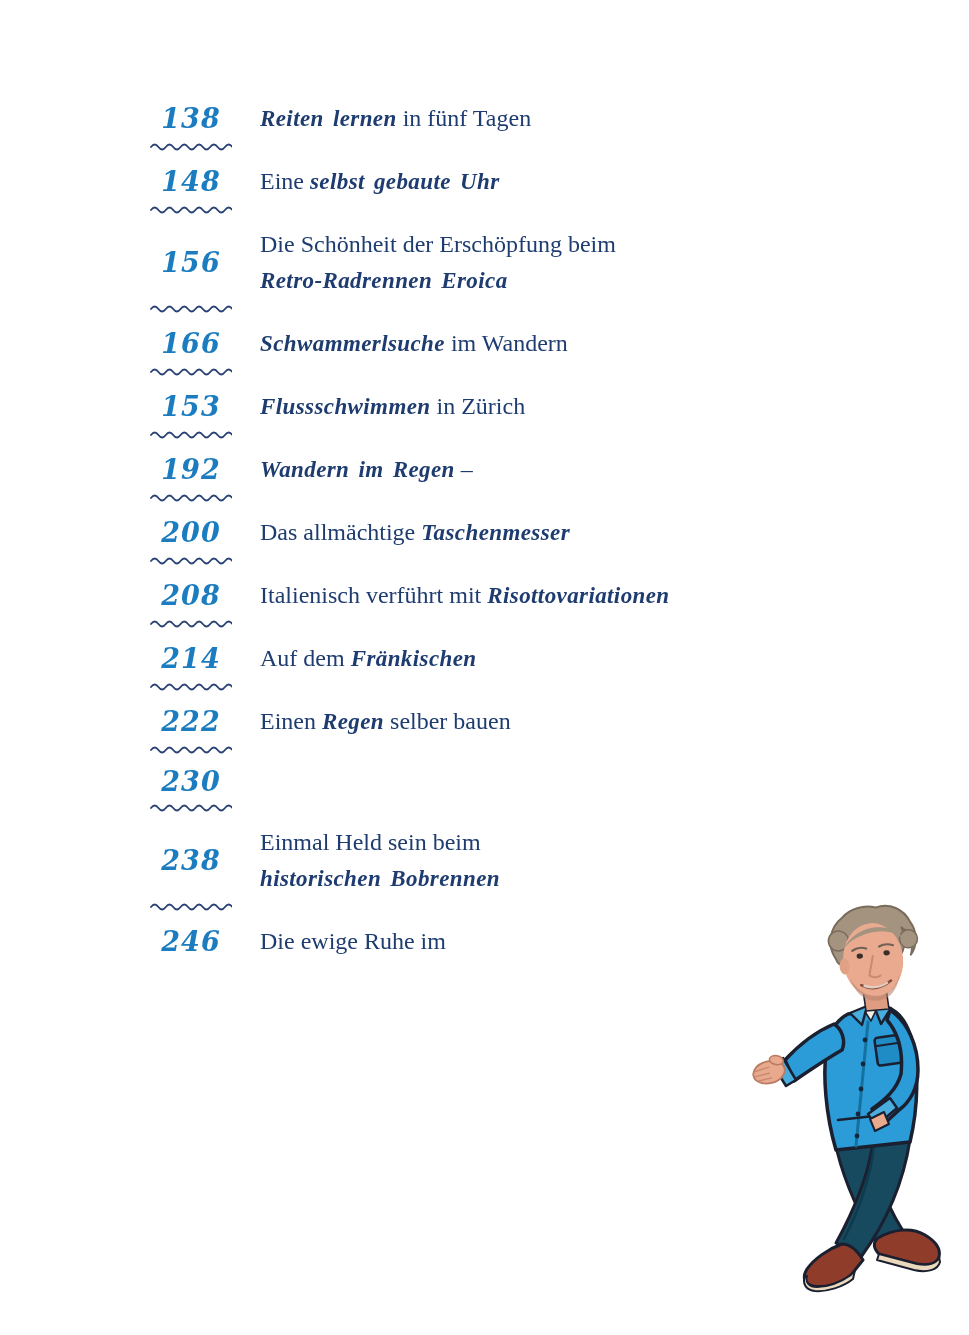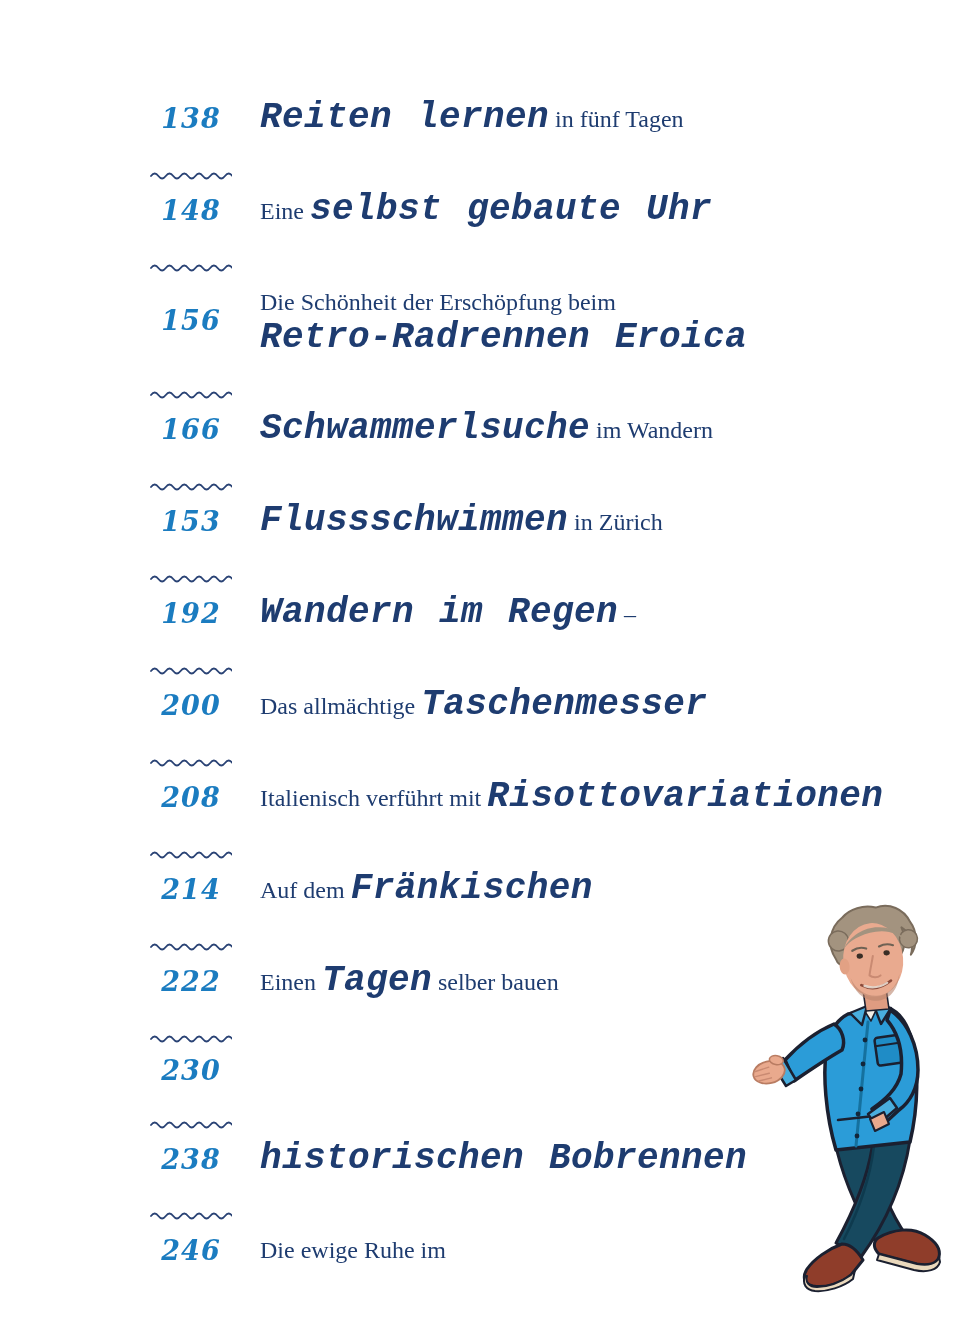--- a/index.html
+++ b/index.html
@@ -14,21 +14,20 @@
     position:absolute;
     left:150px; top:100px;
     width:650px;
   }
   .entry {
     display:grid;
     grid-template-columns:82px auto;
     column-gap:28px;
     align-items:center;
     margin-bottom:12px;
-    gap:28px;
   }
   .num {
     font-family:"DejaVu Serif", serif;
     font-style:italic;
     font-weight:bold;
     font-size:27px;
     color:var(--numblue);
     text-align:center;
     letter-spacing:1px;
   }
@@ -36,24 +35,24 @@
   .line {
     font-size:24px;
     line-height:35px;
     color:var(--navy);
     white-space:nowrap;
   }
   .run-regular {
     font-family:Liberation Serif, serif;
   }
   .run-script {
-    font-family:Liberation Mono, monospace;
+    font-family:Liberation Serif, serif;
     font-style:italic;
     font-weight:bold;
-    font-size:36px;
+    font-size:23px;
     letter-spacing:0.4px;
     word-spacing:3px;
   }
   .wave {
     grid-column:1;
     margin-top:5px;
     height:10px;
     display:flex;
     justify-content:center;
   }
@@ -165,39 +164,40 @@
         </div>
         <div class="wave">
           <svg width="82" height="10" viewBox="0 0 82 10" xmlns="http://www.w3.org/2000/svg">
     <path d="M1 6 q3.7 -5 7.4 0 t7.4 0 t7.4 0 t7.4 0 t7.4 0 t7.4 0 t7.4 0 t7.4 0 t7.4 0 t7.4 0 t7.4 0" fill="none" stroke="#2a4375" stroke-width="1.8" stroke-linecap="round"></path>
           </svg>
         </div>
       </div>
       <div class="entry">
         <div class="num">222</div>
         <div class="title">
-          <div class="line"><span class="run-regular">Einen </span><span class="run-script">Tagen</span><span class="run-regular"> selber bauen</span></div>
+          <div class="line"><span class="run-regular">Einen </span><span class="run-script">Regen</span><span class="run-regular"> selber bauen</span></div>
         </div>
         <div class="wave">
           <svg width="82" height="10" viewBox="0 0 82 10" xmlns="http://www.w3.org/2000/svg">
     <path d="M1 6 q3.7 -5 7.4 0 t7.4 0 t7.4 0 t7.4 0 t7.4 0 t7.4 0 t7.4 0 t7.4 0 t7.4 0 t7.4 0 t7.4 0" fill="none" stroke="#2a4375" stroke-width="1.8" stroke-linecap="round"></path>
           </svg>
         </div>
       </div>
       <div class="entry">
         <div class="num">230</div>
         <div class="wave">
           <svg width="82" height="10" viewBox="0 0 82 10" xmlns="http://www.w3.org/2000/svg">
     <path d="M1 6 q3.7 -5 7.4 0 t7.4 0 t7.4 0 t7.4 0 t7.4 0 t7.4 0 t7.4 0 t7.4 0 t7.4 0 t7.4 0 t7.4 0" fill="none" stroke="#2a4375" stroke-width="1.8" stroke-linecap="round"></path>
           </svg>
         </div>
       </div>
       <div class="entry">
         <div class="num">238</div>
         <div class="title">
+          <div class="line"><span class="run-regular">Einmal Held sein beim</span></div>
           <div class="line"><span class="run-script">historischen Bobrennen</span></div>
         </div>
         <div class="wave">
           <svg width="82" height="10" viewBox="0 0 82 10" xmlns="http://www.w3.org/2000/svg">
     <path d="M1 6 q3.7 -5 7.4 0 t7.4 0 t7.4 0 t7.4 0 t7.4 0 t7.4 0 t7.4 0 t7.4 0 t7.4 0 t7.4 0 t7.4 0" fill="none" stroke="#2a4375" stroke-width="1.8" stroke-linecap="round"></path>
           </svg>
         </div>
       </div>
       <div class="entry last">
         <div class="num">246</div>

